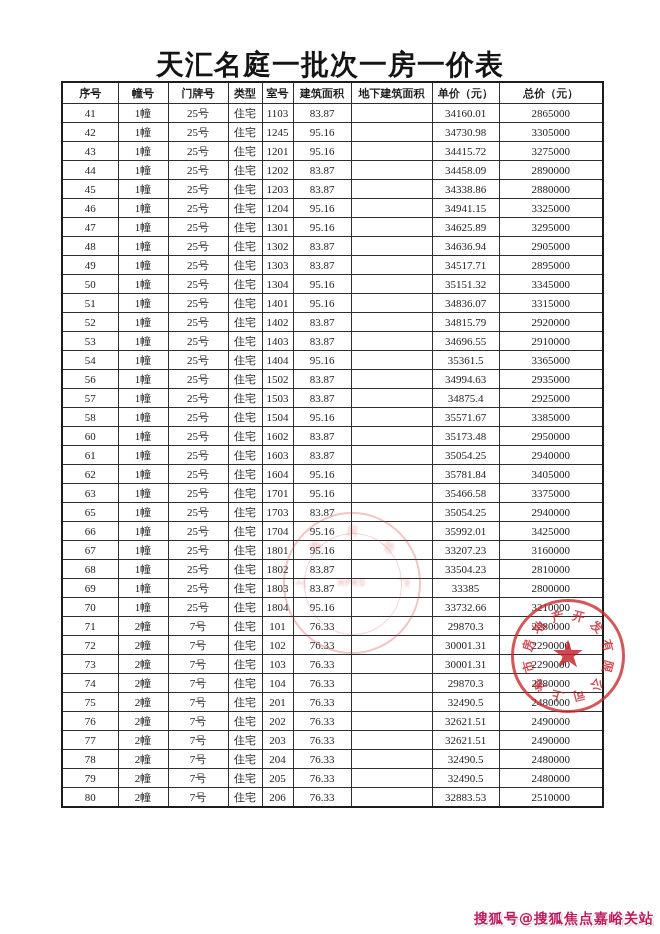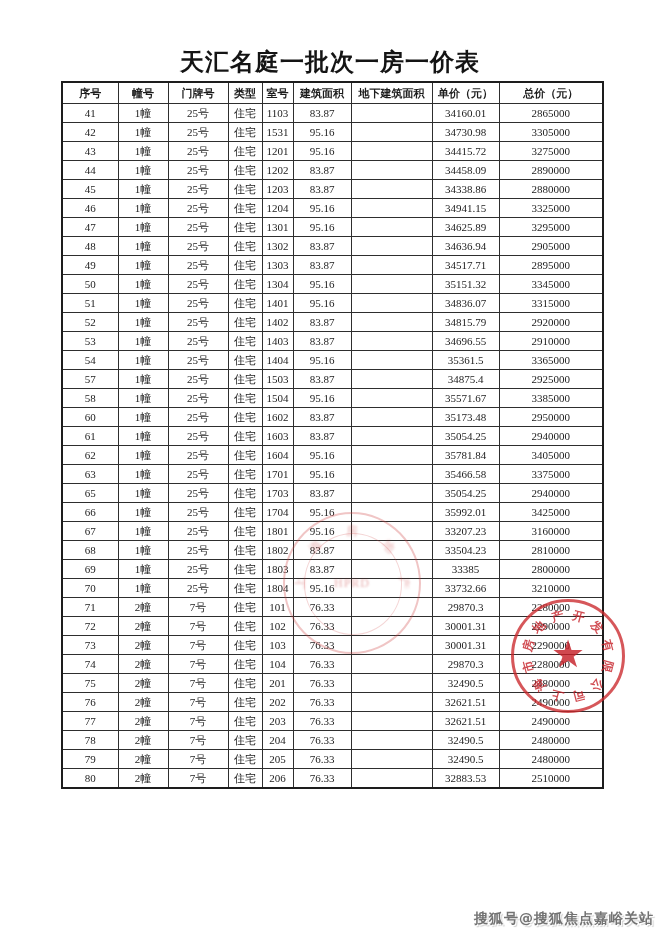--- a/index.html
+++ b/index.html
@@ -7,21 +7,21 @@
     width:660px; height:934px;
     background:#ffffff;
     font-family:"Liberation Serif","DejaVu Serif",serif;
     position:relative; overflow:hidden;
   }
   .page { position:relative; width:660px; height:934px; }
 
   .doc-title {
     position:absolute; top:46px; left:0; width:100%;
     margin:0; text-align:center;
-    font-size:24px; font-weight:700; color:#141414;
+    font-size:28px; font-weight:700; color:#141414;
     letter-spacing:1px;
   }
 
   table.price-table {
     position:absolute; top:81px; left:61px;
     width:541px; table-layout:fixed;
     border-collapse:collapse;
     border:2px solid #1d1d1d;
     padding-left:41px;
   }
@@ -42,22 +42,22 @@
     filter:blur(0.6px);
   }
   .seal-faint .inner-ring {
     position:absolute; left:14%; top:14%; width:72%; height:72%;
     border:1.5px solid rgba(206,62,62,0.22); border-radius:50%;
   }
   .seal-faint .arc-char { color:rgba(198,50,50,0.38); font-size:12px; filter:blur(1px); }
   .seal-faint .seal-center-text {
     position:absolute; left:50%; top:50%;
     transform:translate(-50%,-50%);
-    font-size:12px; color:rgba(198,50,50,0.40);
-    font-family:Liberation Serif, serif;
+    font-size:10px; color:rgba(198,50,50,0.40);
+    font-family:Liberation Mono, monospace;
     filter:blur(0.8px); letter-spacing:1px;
   }
 
   .seal-strong {
     left:511px; top:599px; width:108px; height:108px;
     border:3.5px solid rgba(203,40,44,0.78);
     filter:blur(0.3px);
   }
   .seal-strong .seal-star {
     position:absolute; left:50%; top:50%;
@@ -69,21 +69,21 @@
   .seal-strong .arc-char { color:rgba(198,32,40,0.80); font-size:12px; font-weight:600; }
 
   .arc-char {
     position:absolute; left:50%; top:50%;
     line-height:12px;
   }
 
   .watermark {
     position:absolute; right:6px; bottom:6px;
     font-family:"DejaVu Sans",sans-serif;
-    font-size:14px; font-weight:700; color:#737373;
+    font-size:14px; font-weight:700; color:#be185d;
     letter-spacing:1px;
     text-shadow:1px 1px 0 rgba(255,255,255,0.95), 2px 2px 1px rgba(0,0,0,0.18);
   }
 </style>
 </head>
 <body>
 
 <div class="page">
 
   <h1 class="doc-title">天汇名庭一批次一房一价表</h1>
@@ -123,21 +123,21 @@
           <td>83.87</td>
           <td></td>
           <td>34160.01</td>
           <td>2865000</td>
         </tr>
         <tr>
           <td>42</td>
           <td>1幢</td>
           <td>25号</td>
           <td>住宅</td>
-          <td>1531</td>
+          <td>1245</td>
           <td>95.16</td>
           <td></td>
           <td>34730.98</td>
           <td>3305000</td>
         </tr>
         <tr>
           <td>43</td>
           <td>1幢</td>
           <td>25号</td>
           <td>住宅</td>
@@ -260,20 +260,31 @@
         <tr>
           <td>54</td>
           <td>1幢</td>
           <td>25号</td>
           <td>住宅</td>
           <td>1404</td>
           <td>95.16</td>
           <td></td>
           <td>35361.5</td>
           <td>3365000</td>
+        </tr>
+        <tr>
+          <td>56</td>
+          <td>1幢</td>
+          <td>25号</td>
+          <td>住宅</td>
+          <td>1502</td>
+          <td>83.87</td>
+          <td></td>
+          <td>34994.63</td>
+          <td>2935000</td>
         </tr>
         <tr>
           <td>57</td>
           <td>1幢</td>
           <td>25号</td>
           <td>住宅</td>
           <td>1503</td>
           <td>83.87</td>
           <td></td>
           <td>34875.4</td>

